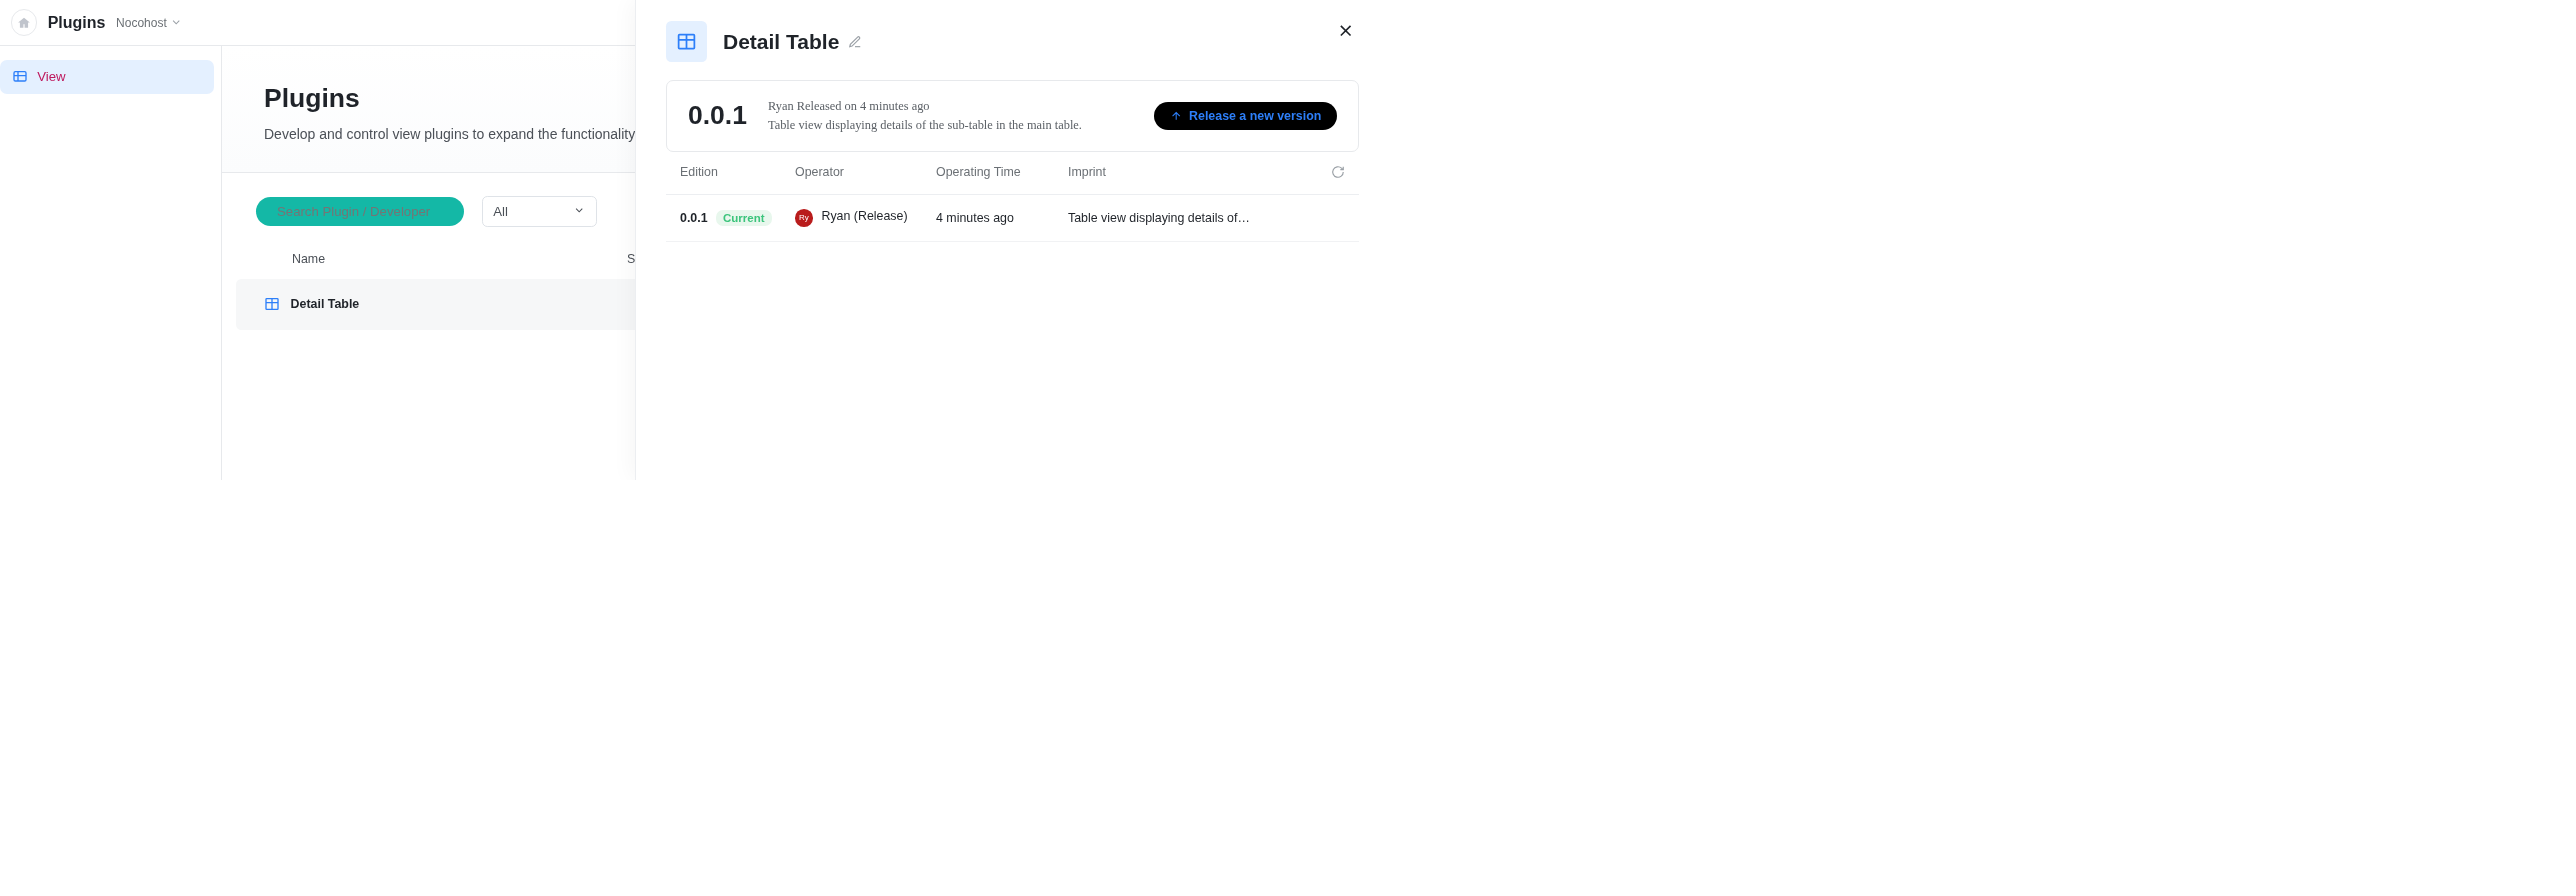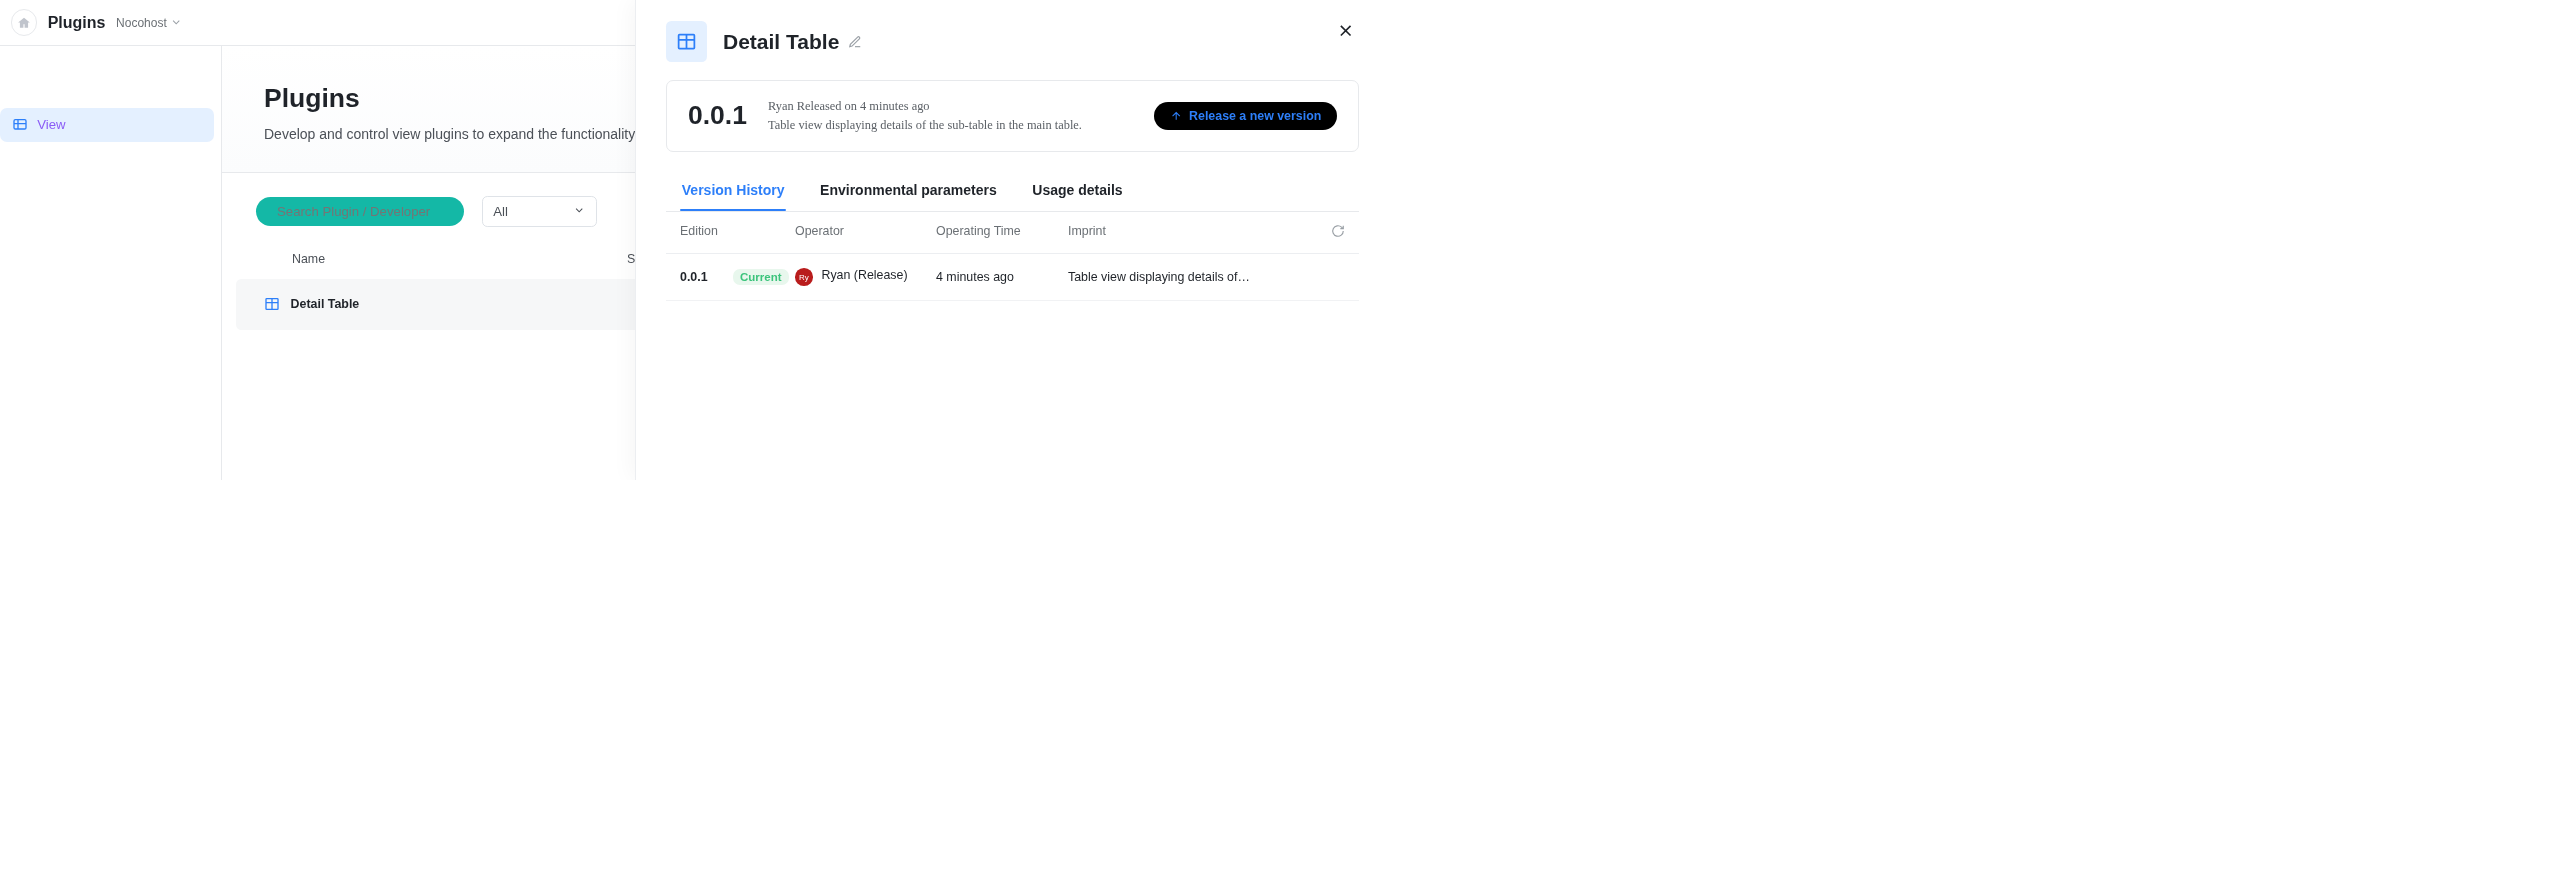--- a/index.html
+++ b/index.html
@@ -41,21 +41,21 @@
     padding-top: 14px;
     flex-shrink:0;
   }
   .side-item {
     margin: 0 7px 0 0;
     padding: 8.8px 12.4px;
     border-radius: 7px;
     display:flex; align-items:center; gap:8.8px;
     font-size:13.2px; font-weight:500;
   }
-  .side-item.active { background:#e4f0ff; color:#8b5cf6;margin-top:48px; }
+  .side-item.active { background:#e4f0ff; color:#be185d; }
   .side-item svg { color:#2d7ff9; }
 
   
   .main {
     flex:1; overflow:hidden;
     display:flex; flex-direction:column;
   }
   .hero {
     padding: 37px 42px 30px;
     background: linear-gradient(#fff,#fbfcfd);
@@ -161,21 +161,21 @@
     border-bottom:0.9px solid #eceef1; 
   }
   .c-ed {width:115px;} .c-op{width:141px;} .c-time{width:132px;} .c-imp{flex:1;}
   .refresh { margin-left:auto; color:#9aa0a6;}
   .hist-row {
     display:flex; padding:14px 14px; align-items:center; font-size:12.4px;
     border-bottom:0.9px solid #f1f2f4;
   }
   .badge-cur {
     background:#e8f7ed; color:#3cc47c; border-radius:7px;
-    padding:1.8px 7px; font-size:11.5px; font-weight:600; margin-left:22px;
+    padding:1.8px 7px; font-size:11.5px; font-weight:600; margin-left:5px;
   }
   .avatar {
     width:17.7px; height:17.7px; border-radius:50%;
     background:#b91c1c; color:#fff; font-size:8px;
     display:inline-flex; align-items:center; justify-content:center;
     margin-right:5.3px;
   }
   .ellipsis { white-space:nowrap; overflow:hidden; text-overflow:ellipsis; max-width:185px; }
 </style>
 </head>
@@ -275,25 +275,20 @@
       <div>Table view displaying details of the sub-table in the main table.</div>
     </div>
     <div class="release-btn">
       <svg width="12.4" height="12.4" viewBox="0 0 24 24" fill="none" stroke="currentColor" stroke-width="2">
           <path d="M12 19V5M5 12l7-7 7 7"></path>
         </svg>
       <span>Release a new version</span>
     </div>
   </div>
 
-  <div class="tabs">
-    <div class="tab active">Version History</div>
-    <div class="tab">Environmental parameters</div>
-    <div class="tab">Usage details</div>
-  </div>
 
   <div class="hist-hdr">
     <div class="c-ed">Edition</div>
     <div class="c-op">Operator</div>
     <div class="c-time">Operating Time</div>
     <div class="c-imp">Imprint</div>
     <div class="refresh">
       <svg width="14" height="14" viewBox="0 0 24 24" fill="none" stroke="currentColor" stroke-width="2">
           <path d="M21 12a9 9 0 1 1-3-6.7L21 8"></path>
           <path d="M21 3v5h-5"></path>

